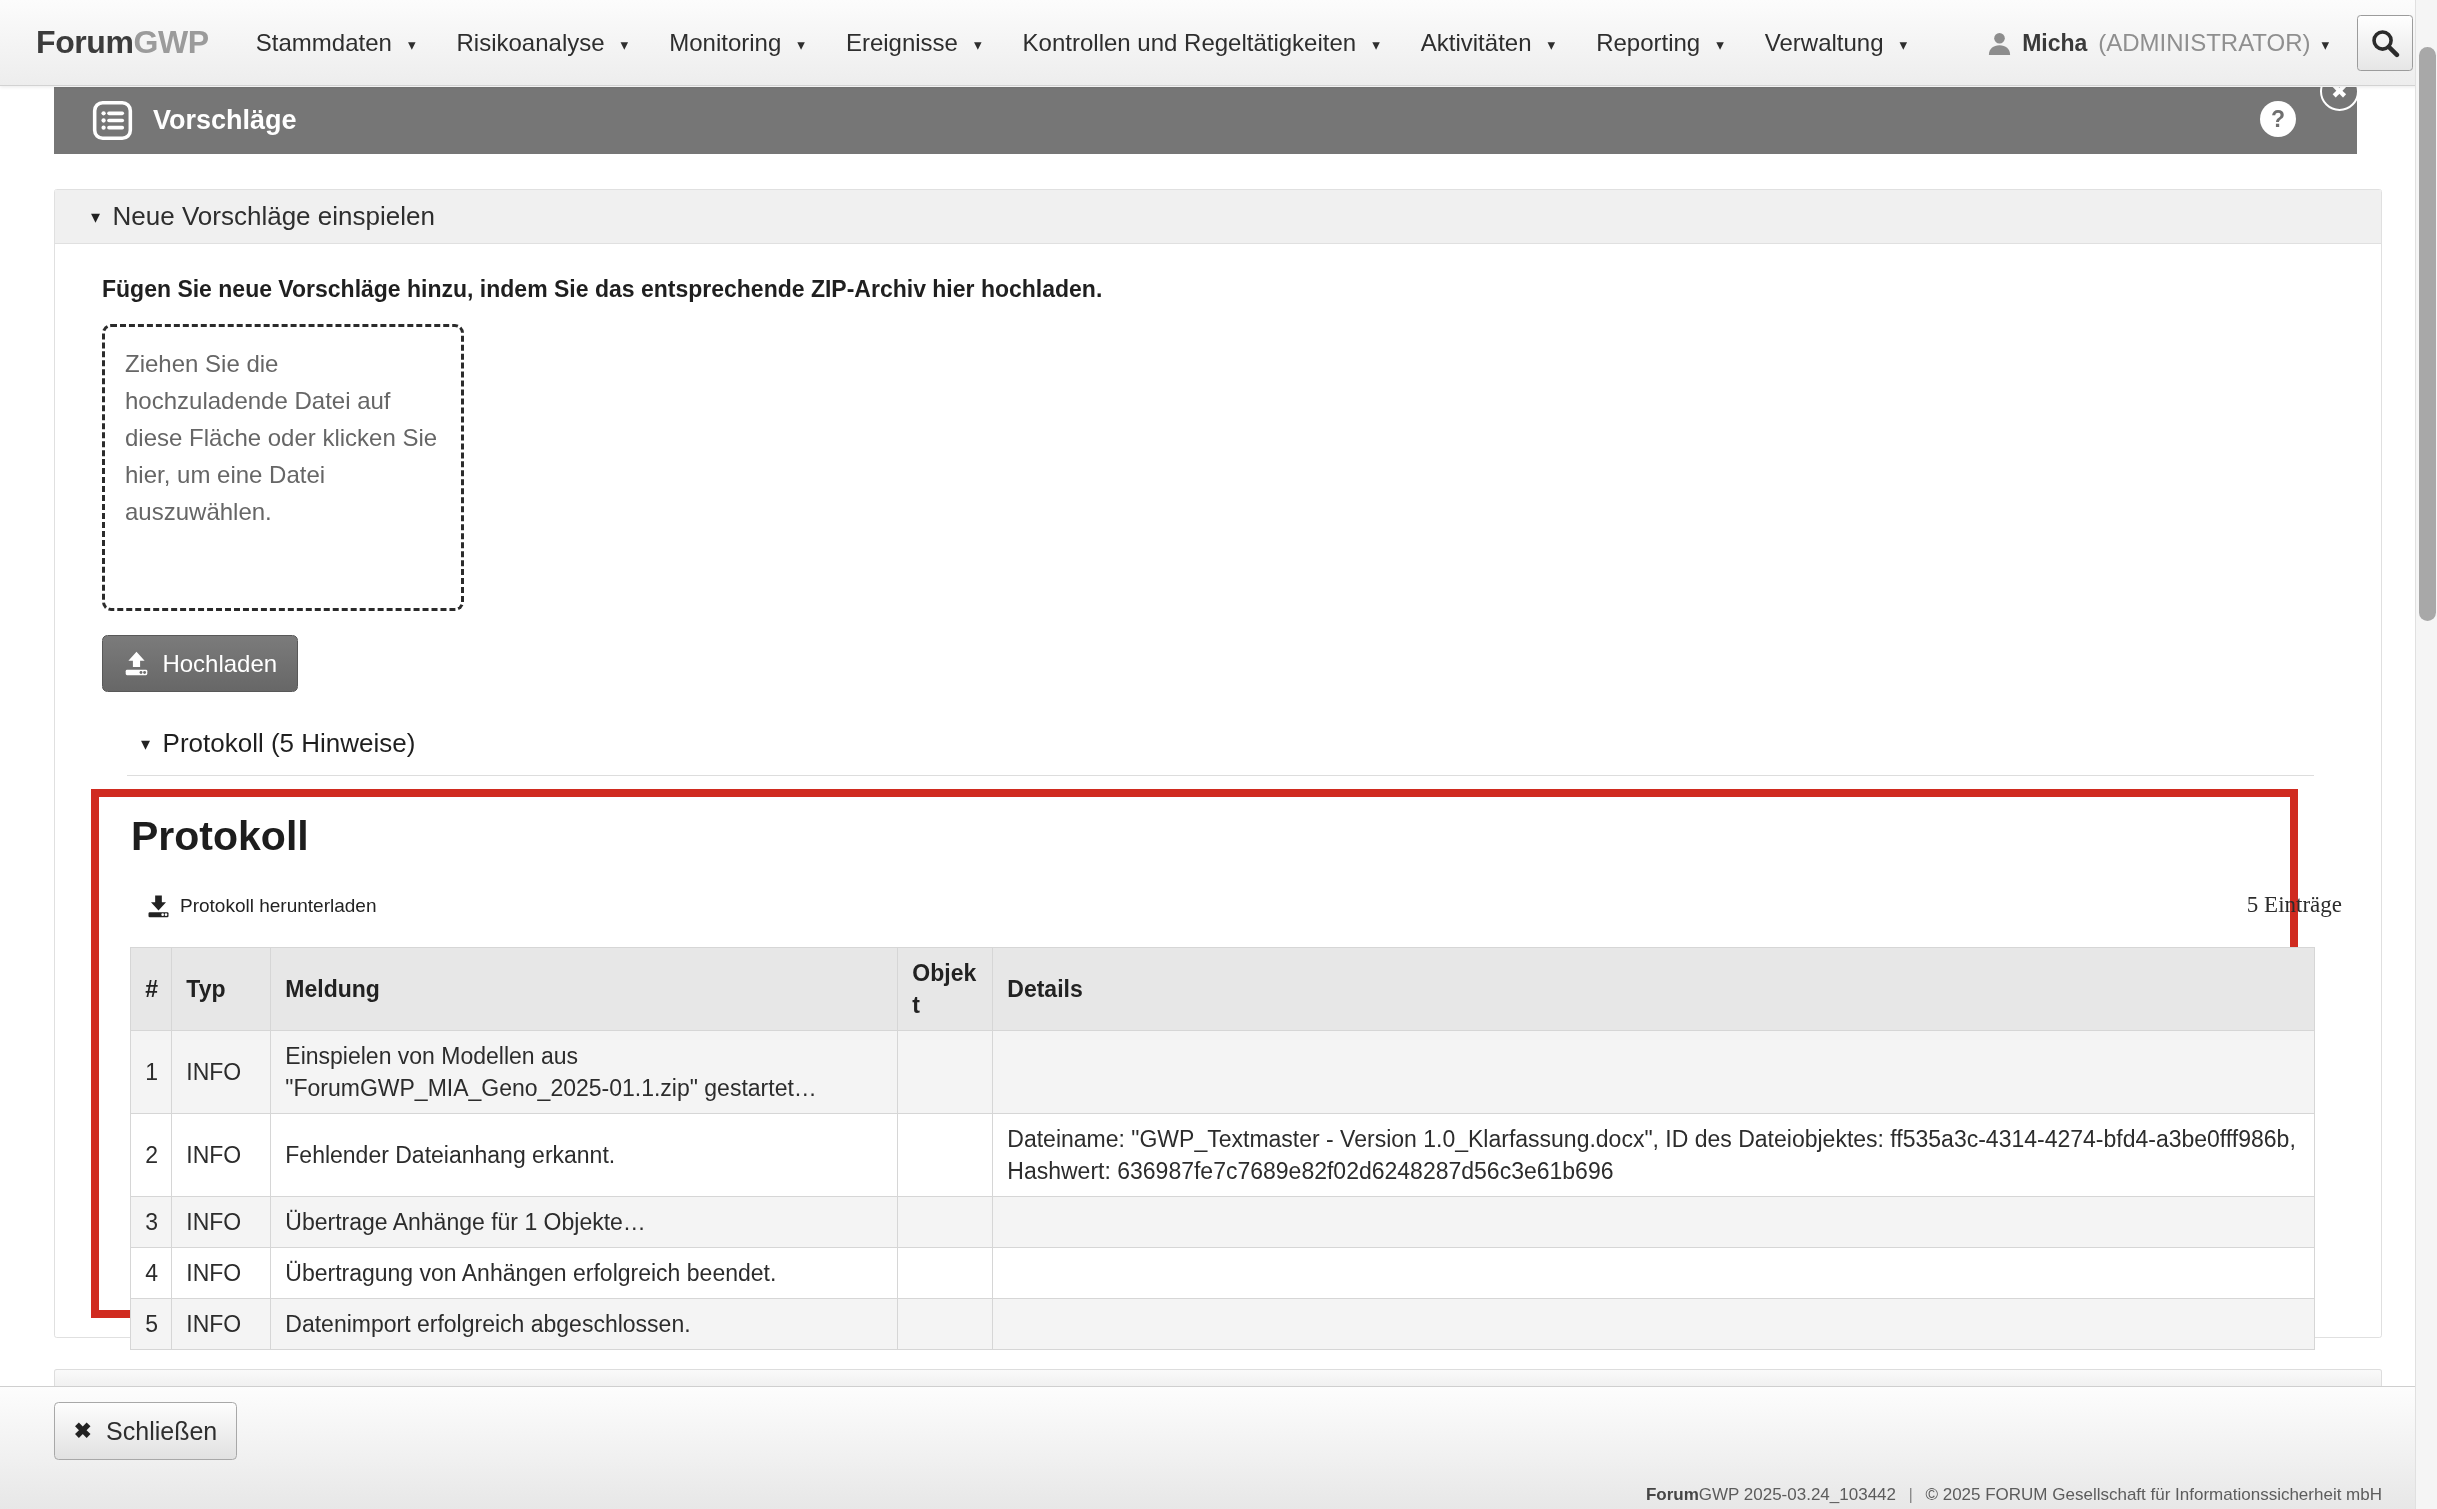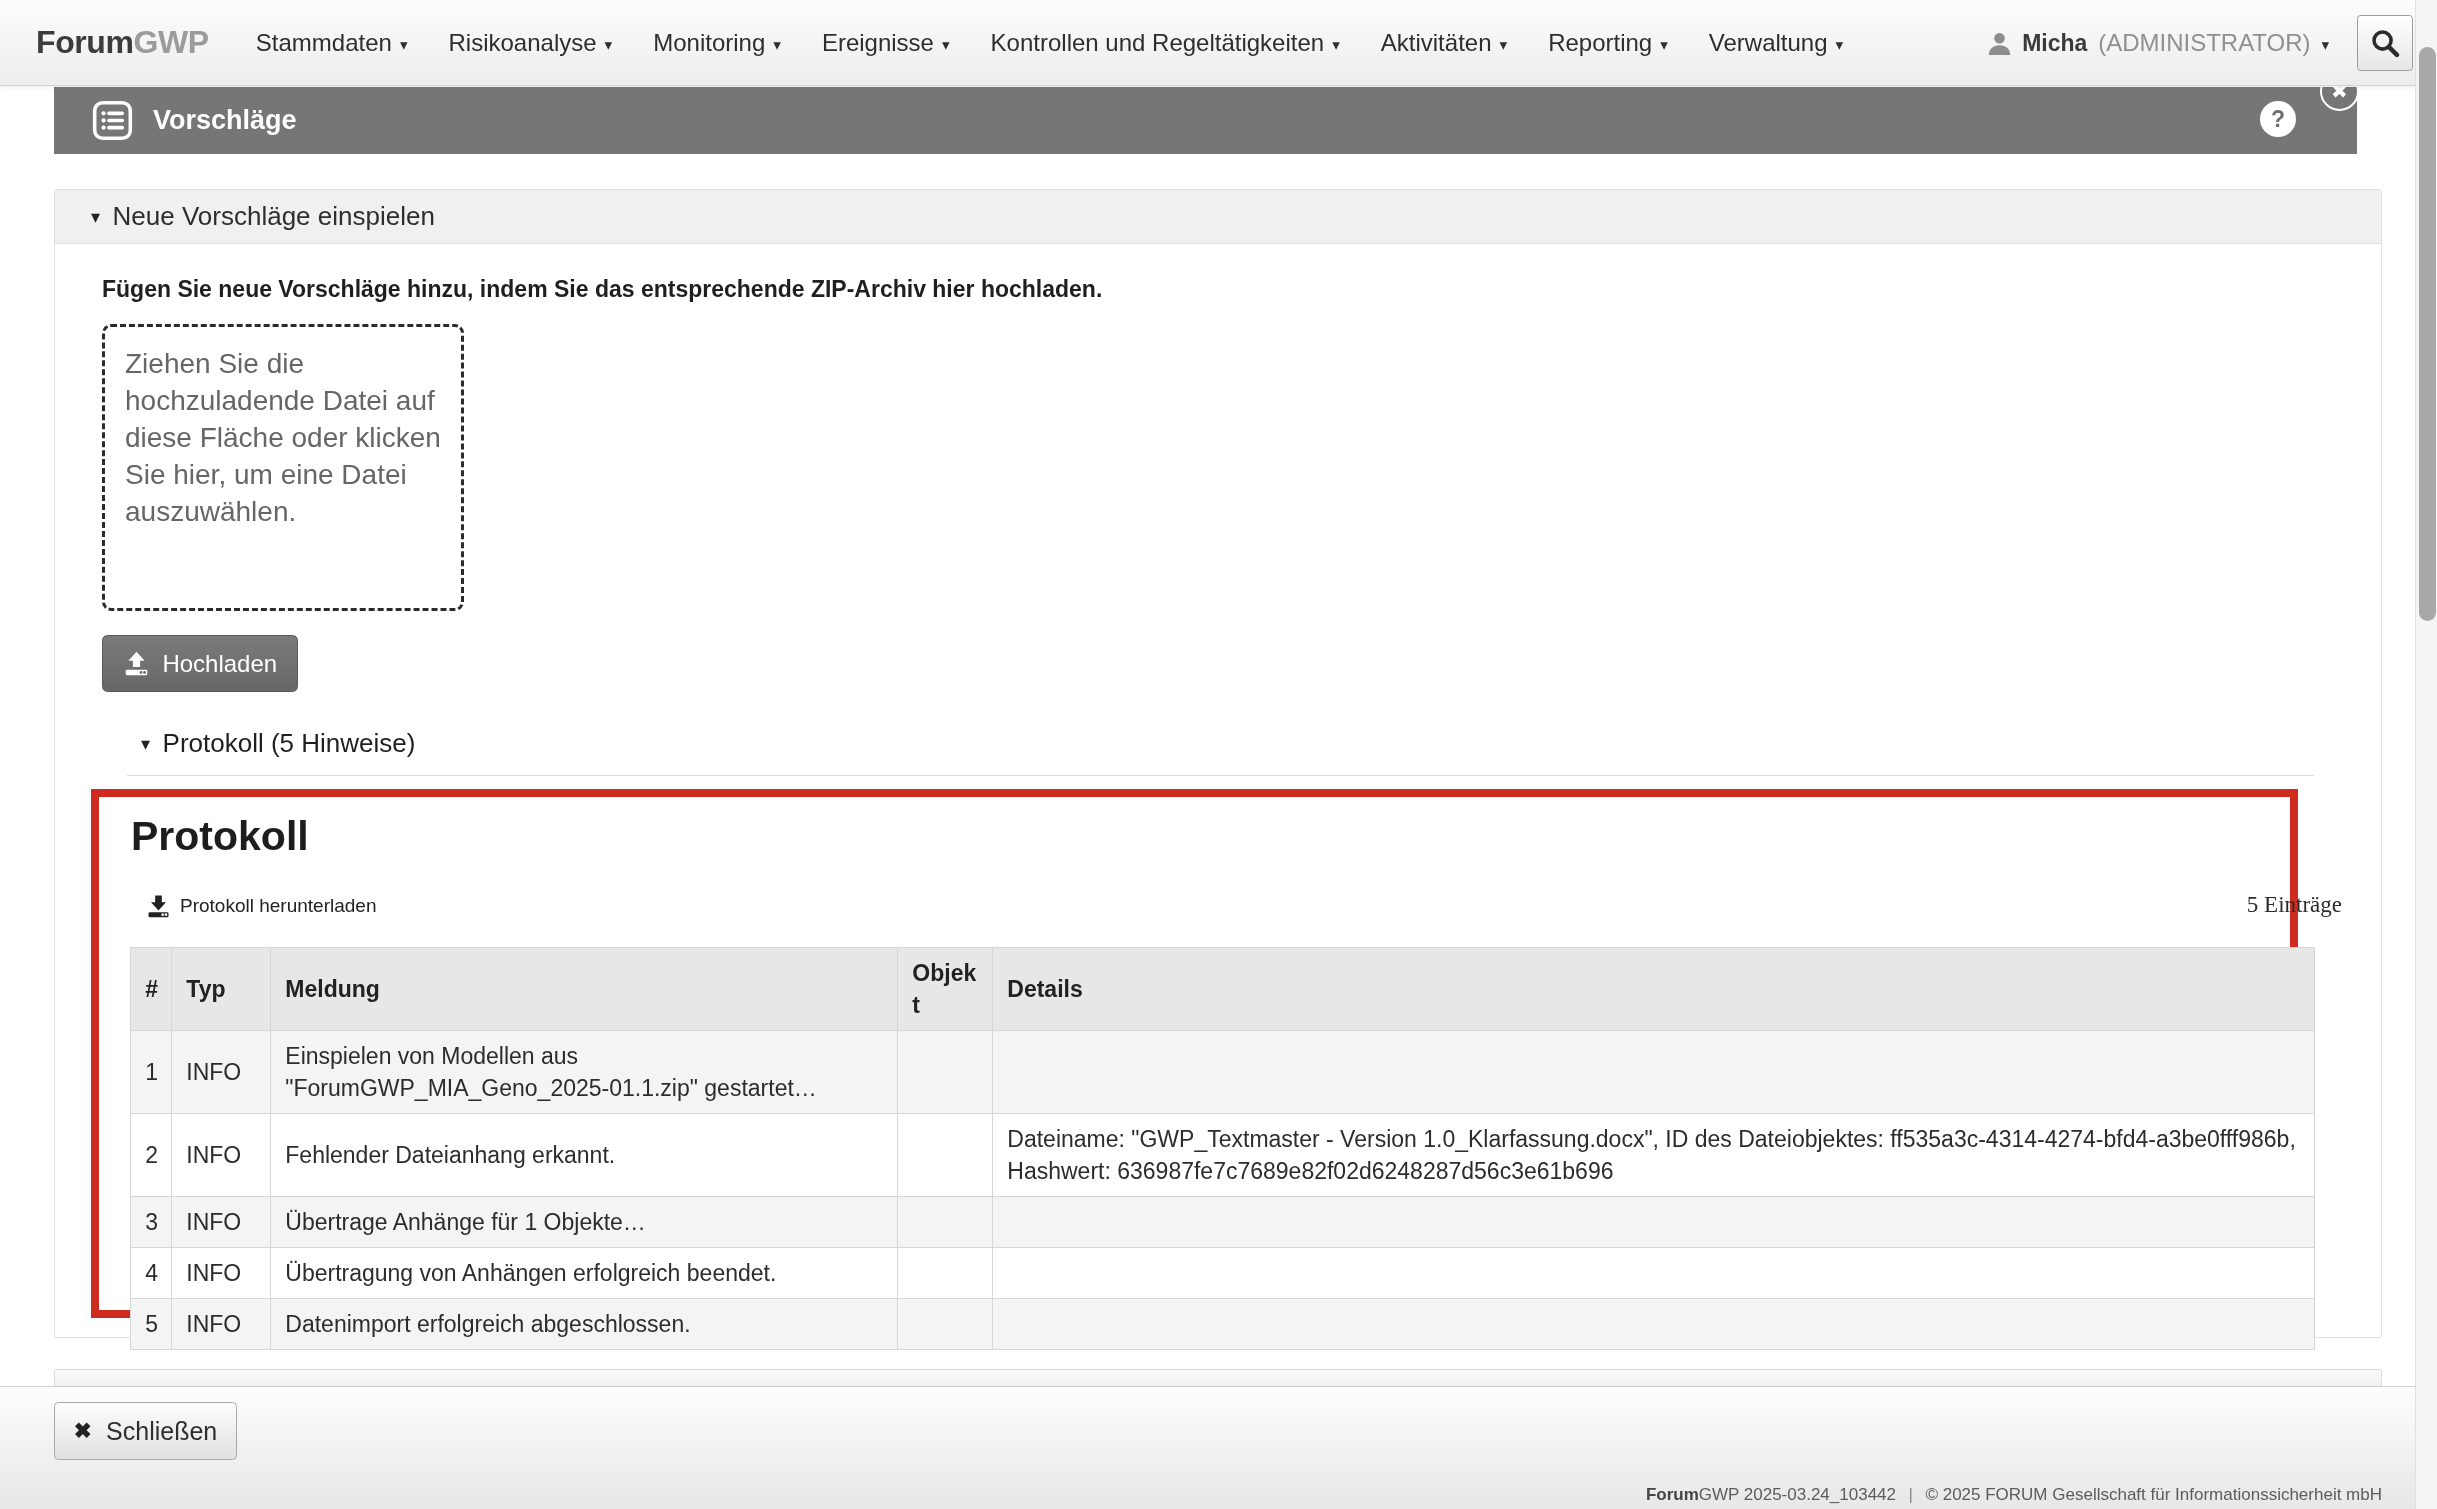--- a/index.html
+++ b/index.html
@@ -15,21 +15,21 @@
     position:absolute; left:0; top:0; width:2438px; height:86px;
     background:linear-gradient(#fcfcfc,#ededed);
     border-bottom:0.9px solid #d2d2d2;
     box-shadow:0 1.8px 3.6px rgba(0,0,0,.08);
     display:flex; align-items:center; z-index:30;
   }
   .logo { margin-left:36px; font-size:32px; font-weight:bold; letter-spacing:-0.4px; white-space:nowrap; }
   .logo .p1 { color:#3c3c3c; }
   .logo .p2 { color:#9b9b9b; }
   .menu { display:flex; align-items:center; gap:41px; margin-left:47px; }
-  .nav-item { display:flex; align-items:center; gap:8px; font-size:24px; color:#2e2e2e; cursor:pointer; white-space:nowrap; text-decoration:none; }
+  .nav-item { display:flex; align-items:center; gap:16px; font-size:24px; color:#2e2e2e; cursor:pointer; white-space:nowrap; text-decoration:none; }
   .caret { font-size:15.2px; color:#2e2e2e; line-height:1; transform:translateY(1.8px); }
   .user-area { position:absolute; right:109px; top:0; height:86px; display:flex; align-items:center; gap:10.8px; cursor:pointer; }
   .user-name { font-size:23px; font-weight:bold; color:#3a3a3a; }
   .user-role { font-size:24px; color:#8f8f8f; }
   .search-btn {
     position:absolute; right:25px; top:15.2px; width:56px; height:56px;
     background:linear-gradient(#ffffff,#e6e6e6);
     border:1.8px solid #9c9c9c; border-radius:3.6px;
     display:flex; align-items:center; justify-content:center; cursor:pointer;
   }
@@ -65,21 +65,21 @@
   .panel-header .tri { font-size:18px; color:#222; margin:0 12.5px 0 36px; }
   .panel-header .lbl { font-size:26px; color:#2e2e2e; }
 
   .instruction { position:absolute; left:47px; top:86px; font-size:23px; font-weight:bold; color:#1f1f1f; }
 
   .dropzone {
     position:absolute; left:47px; top:134px; width:362px; height:287px;
     border:3.6px dashed #2b2b2b; border-radius:9px; background:#fff;
     padding:18px 20px; cursor:pointer;
   }
-  .dropzone p { font-size:28px; color:#666; line-height:37px; }
+  .dropzone p { font-size:24px; color:#666; line-height:37px; }
 
   .upload-btn {
     position:absolute; left:47px; top:445px; width:196px; height:57px;
     background:linear-gradient(#7b7b7b,#676767);
     border:1.8px solid #585858; border-radius:5.4px;
     color:#fff; font-size:24px; display:flex; align-items:center; justify-content:center; gap:12.5px;
     cursor:pointer;
   }
 
   .protocol-toggle { position:absolute; left:86px; top:538px; display:flex; align-items:center; cursor:pointer; }

